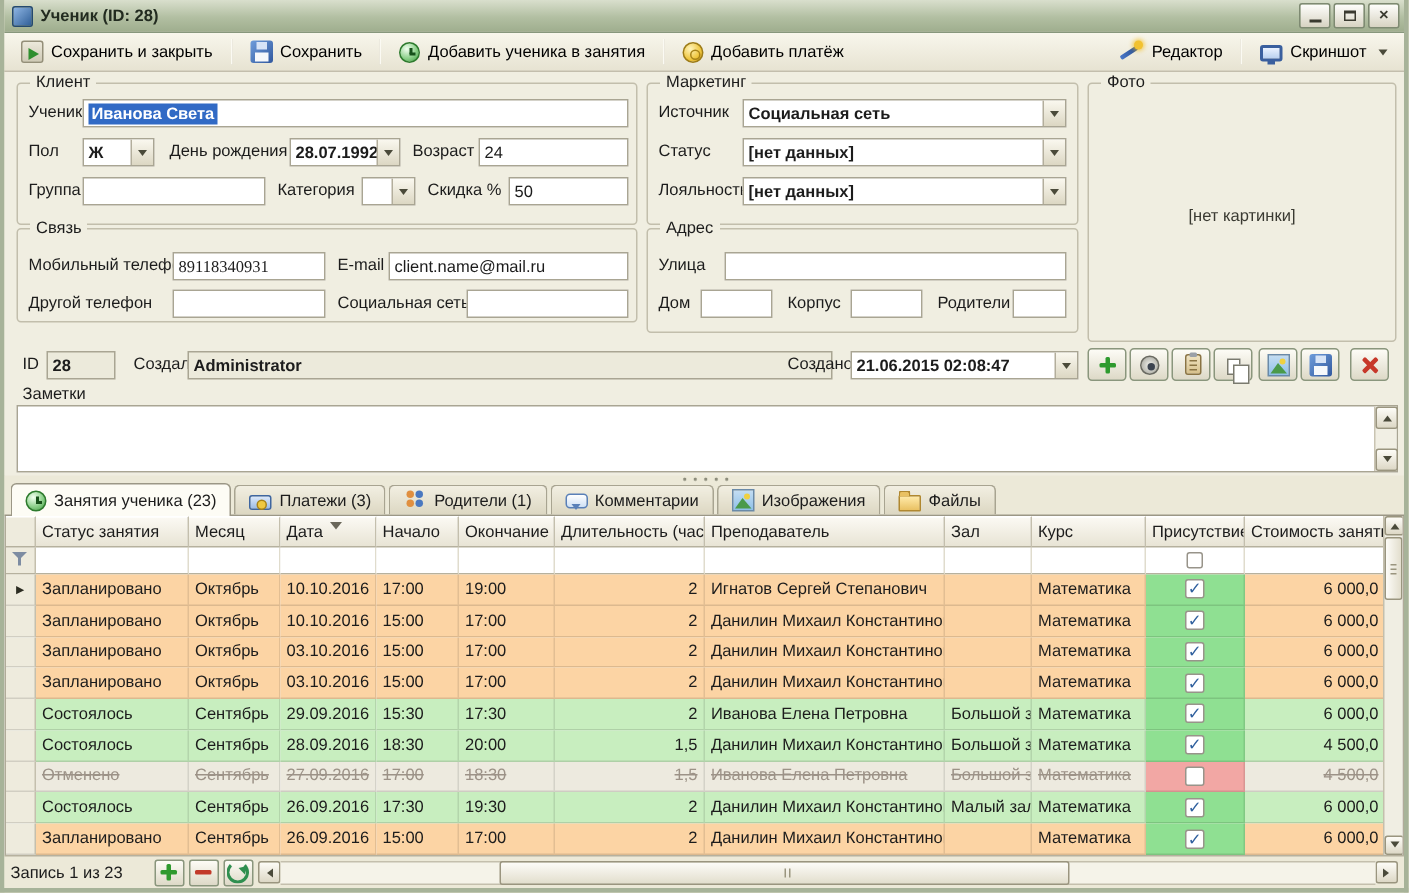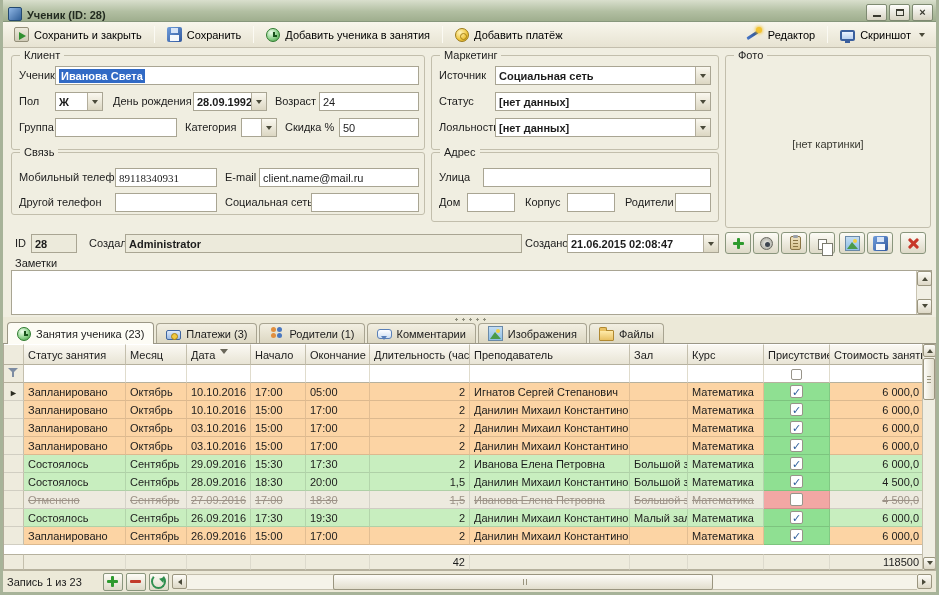--- a/index.html
+++ b/index.html
@@ -3,21 +3,21 @@
 <meta charset="utf-8">
 <style>
   * { margin:0; padding:0; box-sizing:border-box; }
   html,body { width:939px; height:595px; }
   body { font-family:"Liberation Sans", sans-serif; font-size:11px; color:#1c1c1c; background:#8a977e; }
 
   .window { width:939px; height:595px; display:flex; flex-direction:column;
     background:#ece9d8; border:3px solid #a7b399; border-top:none; }
 
   
-  .titlebar { height:22px; flex:0 0 22px; display:flex; align-items:flex-end; padding:0 3px;
+  .titlebar { height:22px; flex:0 0 22px; display:flex; align-items:center; padding:0 3px;
     background:linear-gradient(#d9dfcd,#b2bfa2 55%, #9fae8e); border-bottom:1px solid #87977c; }
   .title-icon { width:14px; height:14px; margin:0 5px 0 2px; border-radius:2px;
     background:linear-gradient(135deg,#8fb6e4,#2f5e97); border:1px solid #24496f; }
   .title-text { flex:1; font-weight:bold; color:#222b20; }
   .win-btn { width:21px; height:17px; margin-left:2px; border:1px solid #7e8a72; border-radius:2px;
     background:linear-gradient(#fefefc,#d7d3c2); display:flex; align-items:center; justify-content:center; cursor:pointer; }
   .g-min { width:8px; height:2px; background:#3a3a30; margin-top:7px; }
   .g-max { width:8px; height:7px; border:1px solid #3a3a30; border-top-width:2px; }
   .g-close { font-size:11px; font-weight:bold; color:#3a3a30; line-height:1; }
 
@@ -126,21 +126,21 @@
   
   .tabs { height:22px; flex:0 0 22px; display:flex; align-items:flex-end; padding:0 0 0 4px;
     background:#ece9d8; border-bottom:1px solid #9b9786; }
   .tab { display:flex; align-items:center; gap:5px; height:20px; padding:0 9px; margin-right:2px; cursor:pointer;
     border:1px solid #a8a491; border-bottom:none; border-radius:4px 4px 0 0;
     background:linear-gradient(#f2efe2,#dcd7c2); white-space:nowrap; }
   .tab.active { height:22px; background:#fdfcf5; margin-bottom:-1px; border-color:#9b9786; }
 
   
   .grid-area { flex:1; display:flex; overflow:hidden; border-left:1px solid #b0ab99; border-right:1px solid #b0ab99; background:#fff; }
-  .grid-main { flex:1; display:flex; flex-direction:column; overflow:hidden; }
+  .grid-main { flex:1; display:flex; overflow:hidden; }
   table.grid { border-collapse:separate; border-spacing:0; table-layout:fixed; width:920px; font-size:11px; }
   table.grid th { height:21px; padding:0 4px; font-weight:normal; text-align:left; overflow:hidden; white-space:nowrap;
     background:linear-gradient(#fbf9f3,#e8e4d5); border-right:1px solid #c4bfad; border-bottom:1px solid #b6b19e;
     border-top:1px solid #fff; position:relative; }
   table.grid td { height:18px; padding:0 4px; overflow:hidden; white-space:nowrap;
     border-right:1px solid rgba(0,0,0,.10); border-bottom:1px solid rgba(0,0,0,.12); }
   .sort-arrow { display:inline-block; width:0; height:0; border:4px solid transparent; border-top:5px solid #6a675a; margin-left:5px; vertical-align:1px; }
   .funnel-icon { position:relative; display:inline-block; width:11px; height:11px; }
   .funnel-icon::before { content:""; position:absolute; top:1px; left:0; border-left:5px solid transparent;
     border-right:5px solid transparent; border-top:5px solid #7d8ca2; }
@@ -246,21 +246,21 @@
     <div class="field" style="left:52px;top:18px;width:364px">
       <span class="sel-text">Иванова Света</span>
     </div>
     <span class="label" style="left:16px;top:44px">Пол</span>
     <div class="field combo" style="left:52px;top:44px;width:48px">
       <span>Ж</span>
       <span class="combo-btn"></span>
     </div>
     <span class="label" style="left:110px;top:44px">День рождения</span>
     <div class="field combo" style="left:190px;top:44px;width:74px">
-      <span>28.09.1992</span>
+      <span>28.07.1992</span>
       <span class="combo-btn"></span>
     </div>
     <span class="label" style="left:272px;top:44px">Возраст</span>
     <input class="field" style="left: 316px; top: 44px; width: 100px;" value="24">
     <span class="label" style="left:16px;top:70px">Группа</span>
     <input class="field" style="left: 52px; top: 70px; width: 122px;" value="">
     <span class="label" style="left:182px;top:70px">Категория</span>
     <div class="field combo" style="left:238px;top:70px;width:36px">
       <span></span>
       <span class="combo-btn"></span>
@@ -316,21 +316,21 @@
       <div class="photo-inner">
         <span>[нет картинки]</span>
       </div>
     </div>
 
     <span class="label" style="left:12px;top:186px">ID</span>
     <div class="field dim" style="left:28px;top:186px;width:46px">
       <span>28</span>
     </div>
     <span class="label" style="left:86px;top:186px">Создал</span>
-    <div class="field dim" style="left:122px;top:186px;width:397px">
+    <div class="field dim" style="left:122px;top:186px;width:430px">
       <span>Administrator</span>
     </div>
     <span class="label" style="left:522px;top:186px">Создано</span>
     <div class="field combo" style="left:564px;top:186px;width:152px">
       <span>21.06.2015 02:08:47</span>
       <span class="combo-btn"></span>
     </div>
     <div id="photo-toolbar">
         <span class="photo-btn" style="left: 722px; top: 184px;">
           <span class="ic add-icon"></span>
@@ -446,21 +446,21 @@
               <td></td>
             </tr>
           </thead>
         <tbody id="grid-body">
             <tr class="row-planned">
               <td class="c-ind"><span class="cur">►</span></td>
               <td>Запланировано</td>
               <td>Октябрь</td>
               <td>10.10.2016</td>
               <td>17:00</td>
-              <td>05:00</td>
+              <td>19:00</td>
               <td class="c-num">2</td>
               <td>Игнатов Сергей Степанович</td>
               <td></td>
               <td>Математика</td>
               <td class="c-att att-yes"><span class="cb checked">✓</span></td>
               <td class="c-cost">6 000,0</td>
             </tr>
             <tr class="row-planned">
               <td class="c-ind"></td>
               <td>Запланировано</td>

